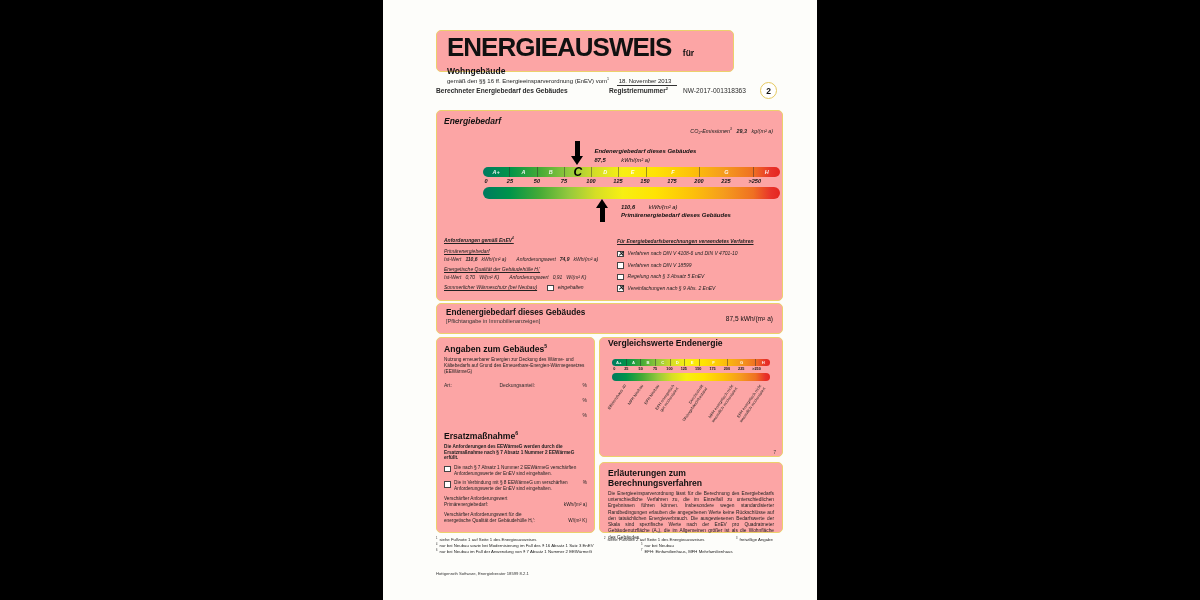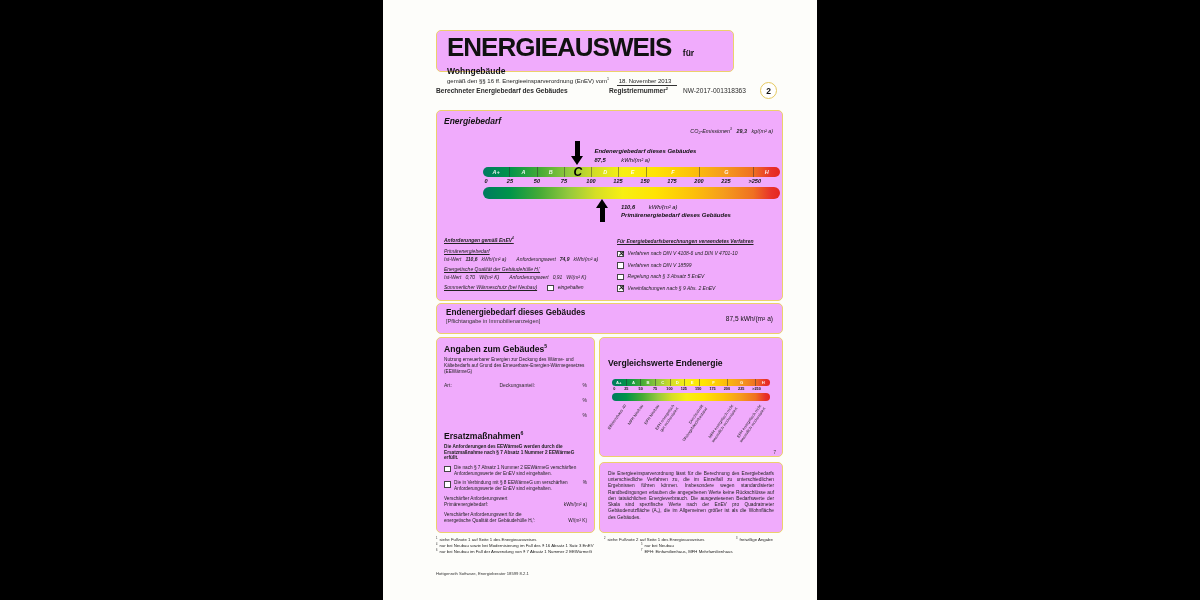--- a/index.html
+++ b/index.html
@@ -4,21 +4,21 @@
 <style>
   html,body{margin:0;padding:0;}
   body{
     width:1200px;height:600px;background:#000;position:relative;overflow:hidden;
     font-family:"Liberation Sans", sans-serif;color:#2b2b2b;
   }
   .page{
     position:absolute;left:383px;top:0;width:434px;height:600px;background:#fdfdfa;
   }
   .ybox{
-    position:absolute;background:#f0abfc;border:1.5px solid #ecd06c;border-radius:5px;box-sizing:border-box;
+    position:absolute;background:#fca5a5;border:1.5px solid #ecd06c;border-radius:5px;box-sizing:border-box;
   }
   .b{font-weight:bold}
   .u{text-decoration:underline}
   sup{font-size:60%;vertical-align:super;line-height:0;}
 
   
   .title-box{left:53px;top:30px;width:298px;height:42px;padding:3px 10px;}
   .title-main{font-size:26px;font-weight:bold;letter-spacing:-1px;color:#111;display:inline-block;line-height:26px;}
   .title-suffix{font-size:8.5px;font-weight:bold;margin-left:7px;color:#111;}
   .subtitle{font-size:6px;color:#222;margin-top:0;}
@@ -93,21 +93,21 @@
   .art-row{display:flex;justify-content:space-between;font-size:5px;margin-top:7px;}
   .pct-row{text-align:right;font-size:5px;margin-top:9px;}
   .ersatz-h{margin-top:13px;}
   .cbp{position:relative;display:flex;align-items:flex-start;font-size:4.7px;line-height:1.25;margin-top:3.5px;color:#222;}
   .cbp .cb{margin-right:3.5px;margin-top:1px;}
   .cbp .pct{position:absolute;right:0;top:0;}
   .strict{display:flex;justify-content:space-between;align-items:flex-end;font-size:4.7px;line-height:1.2;margin-top:4.5px;color:#222;}
   .strict .lab{width:105px;}
 
   
-  .vergbox{left:216px;top:337px;width:184px;height:120px;padding:20px 8px;}
+  .vergbox{left:216px;top:337px;width:184px;height:120px;padding:0 8px;}
   .vscale{position:relative;width:158px;margin:11px 0 0 4px;}
   .vband1{height:7px;margin-top:0;border-radius:4px;}
   .vband2{height:8px;border-radius:4px;}
   .vscale .seg{font-size:4.2px;}
   .vscale .ticks{height:6px;margin-top:0.5px;}
   .vscale .tick{font-size:3.8px;}
   .vlabels{position:relative;width:158px;height:62px;margin-left:4px;}
   .vlab{position:absolute;top:3px;width:62px;text-align:right;font-size:4px;line-height:1.15;color:#222;
     white-space:pre-line;transform:rotate(-55deg);transform-origin:100% 0;}
   .vfoot{position:absolute;right:6px;bottom:3px;font-size:4.5px;color:#333;}
@@ -260,21 +260,21 @@
   <div class="ybox eewbox">
     <div class="sec-h"><span>Angaben zum Gebäudes</span><sup>5</sup></div>
     <div class="small-p">Nutzung erneuerbarer Energien zur Deckung des Wärme- und Kältebedarfs auf Grund des Erneuerbare-Energien-Wärmegesetzes (EEWärmeG)</div>
     <div class="art-row">
       <span>Art:</span>
       <span>Deckungsanteil:</span>
       <span>%</span>
     </div>
     <div class="pct-row">%</div>
     <div class="pct-row">%</div>
-    <div class="sec-h ersatz-h"><span>Ersatzmaßnahmen</span><sup>6</sup></div>
+    <div class="sec-h ersatz-h"><span>Ersatzmaßnahme</span><sup>6</sup></div>
     <div class="small-p b">Die Anforderungen des EEWärmeG werden durch die Ersatzmaßnahme nach § 7 Absatz 1 Nummer 2 EEWärmeG erfüllt.</div>
     <div class="cbp">
       <span class="cb"></span>
       <span>Die nach § 7 Absatz 1 Nummer 2 EEWärmeG verschärften Anforderungswerte der EnEV sind eingehalten.</span>
     </div>
     <div class="cbp">
       <span class="cb"></span>
       <span>Die in Verbindung mit § 8 EEWärmeG um verschärften Anforderungswerte der EnEV sind eingehalten.</span>
       <span class="pct">%</span>
     </div>
@@ -327,20 +327,21 @@
 Wohngebäudebestand</span>
       <span class="vlab" style="left:57px">MFH energetisch nicht
 wesentlich modernisiert</span>
       <span class="vlab" style="left:85px">EFH energetisch nicht
 wesentlich modernisiert</span>
     </div>
     <sup class="vfoot">7</sup>
   </div>
 
   <div class="ybox erlbox">
+    <div class="sec-h">Erläuterungen zum Berechnungsverfahren</div>
     <p>Die Energieeinsparverordnung lässt für die Berechnung des Energiebedarfs unterschiedliche Verfahren zu, die im Einzelfall zu unterschiedlichen Ergebnissen führen können. Insbesondere wegen standardisierter Randbedingungen erlauben die angegebenen Werte keine Rückschlüsse auf den tatsächlichen Energieverbrauch. Die ausgewiesenen Bedarfswerte der Skala sind spezifische Werte nach der EnEV pro Quadratmeter Gebäudenutzfläche (Aₙ), die im Allgemeinen größer ist als die Wohnfläche des Gebäudes.</p>
   </div>
 
   <div class="footnotes">
     <span class="fn" style="left:0;top:0"><sup>1</sup><span>siehe Fußnote 1 auf Seite 1 des Energieausweises</span></span>
     <span class="fn" style="left:168px;top:0"><sup>2</sup><span>siehe Fußnote 2 auf Seite 1 des Energieausweises</span></span>
     <span class="fn" style="left:300px;top:0"><sup>3</sup><span>freiwillige Angabe</span></span>
     <span class="fn" style="left:0;top:6px"><sup>4</sup><span>nur bei Neubau sowie bei Modernisierung im Fall des § 16 Absatz 1 Satz 3 EnEV</span></span>
     <span class="fn" style="left:205px;top:6px"><sup>5</sup><span>nur bei Neubau</span></span>
     <span class="fn" style="left:0;top:12px"><sup>6</sup><span>nur bei Neubau im Fall der Anwendung von § 7 Absatz 1 Nummer 2 EEWärmeG</span></span>

